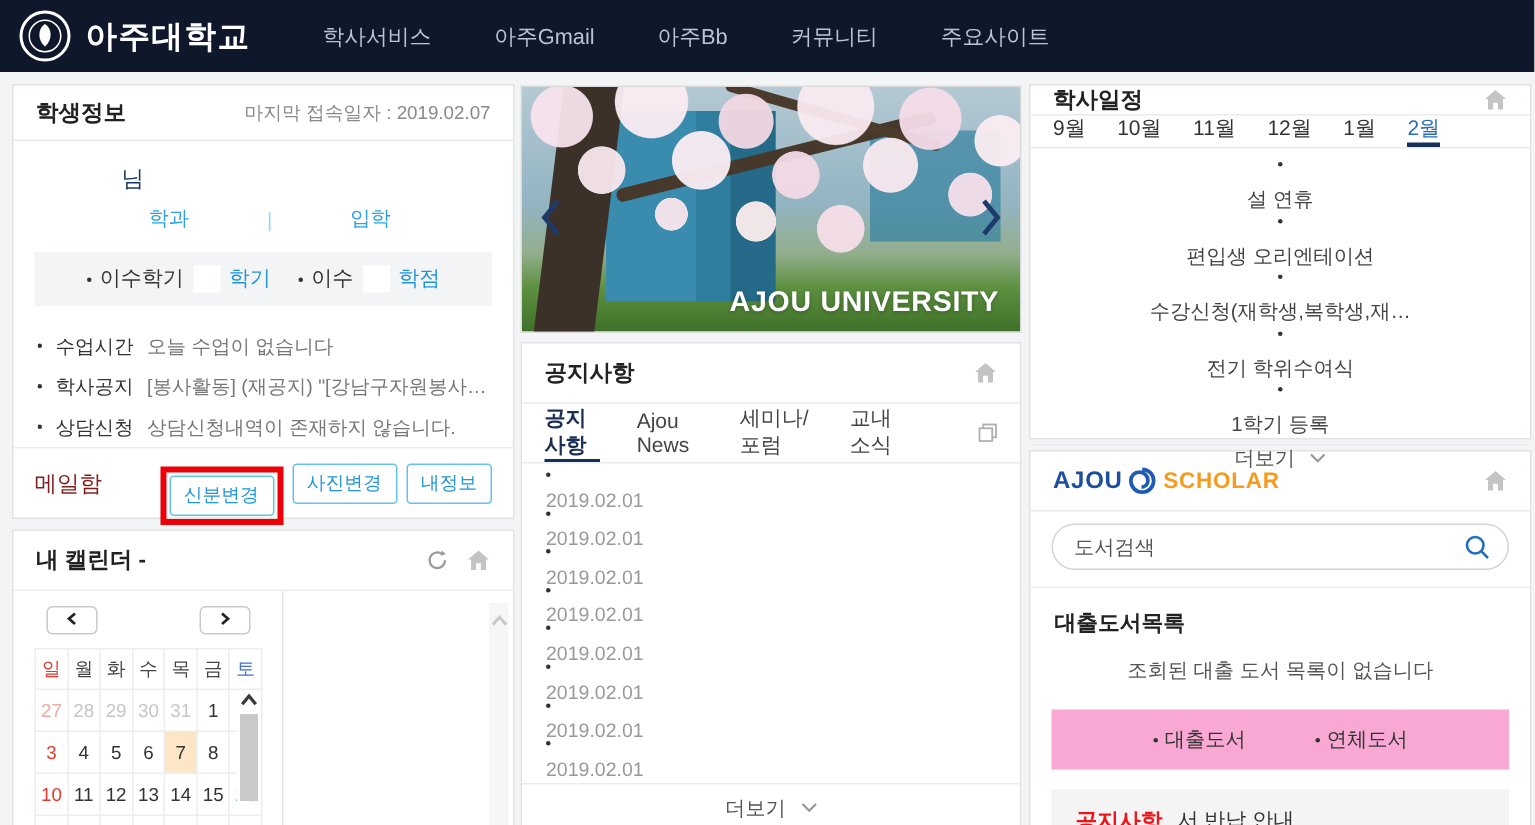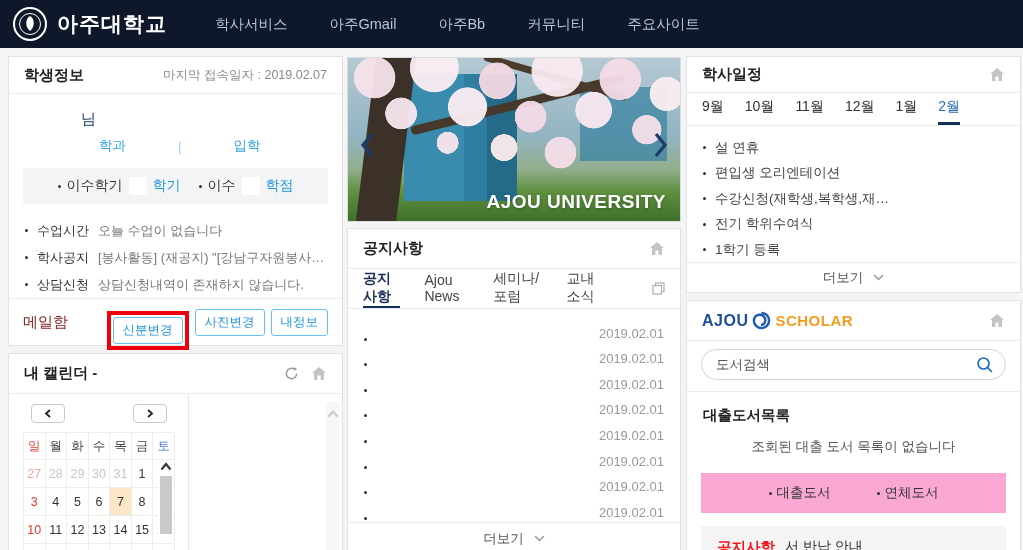--- a/index.html
+++ b/index.html
@@ -102,32 +102,32 @@
   .car-arrow { position:absolute; top:72px; width:22px; height:30px; cursor:pointer; display:flex; align-items:center; justify-content:center; }
   .car-arrow.left { left:8px; } .car-arrow.right { right:8px; }
 
   
   .notice-panel { margin-top:6px; }
   .tab-row { height:40px; border-bottom:1px solid #ececec; display:flex; align-items:center; padding:0 15px; gap:24px; }
   .tab { font-size:14px; color:#444; cursor:pointer; height:100%; display:flex; align-items:center; border-bottom:2px solid transparent; }
   .tab.active { color:#1b2f55; font-weight:bold; border-bottom:2px solid #16305e; }
   .tab-row .spacer { flex:1; }
   .notice-list { list-style:none; padding:6px 16px 2px; }
-  .notice-list li { height:25.6px; display:flex; align-items:flex-end; cursor:pointer; }
+  .notice-list li { height:25.6px; display:flex; align-items:flex-start; cursor:pointer;flex-direction:column; }
   .notice-list .ttl { flex:1; }
   .notice-date { color:#999; font-size:13px; }
   .more-row { border-top:1px solid #ececec; height:33px; display:flex; align-items:center; justify-content:center; gap:10px; color:#555; font-size:13.5px; cursor:pointer; }
 
   
   .schedule-panel { height:237px; display:flex; flex-direction:column; }
   .month-row { height:37px; border-bottom:1px solid #ececec; display:flex; align-items:stretch; padding:0 15px; gap:21px;text-align:right; }
   .month-tab { font-size:14px; color:#333; cursor:pointer; display:flex; align-items:center; border-bottom:3px solid transparent; }
   .month-tab.active { color:#2d6db5; border-bottom:3px solid #16305e; }
   .sched-list { list-style:none; padding:9px 16px 0; flex:1; }
-  .sched-list li { display:flex; align-items:center; gap:9px; line-height:25.5px; font-size:13.5px; color:#444; cursor:pointer; white-space:nowrap; overflow:hidden; }
+  .sched-list li { display:flex; align-items:center; gap:9px; line-height:25.5px; font-size:13.5px; color:#444; cursor:pointer; white-space:nowrap; overflow:hidden;flex-direction:column; }
 
   
   .library-panel { margin-top:7px; height:260px; }
   .scholar-logo { display:flex; align-items:center; gap:4px; }
   .aj-blue { color:#1d4f9e; font-weight:bold; font-size:16px; letter-spacing:.5px; }
   .aj-orange { color:#f59b1e; font-weight:bold; font-size:15px; letter-spacing:.5px; }
   .search-row { padding:8px 14px 11px; border-bottom:1px solid #ececec; position:relative; }
   .search-input { width:100%; height:31px; border:1.5px solid #d4d4d4; border-radius:17px; padding:0 38px 0 14px; font-size:13.5px; font-family:inherit; color:#333; outline:none; }
   .search-input::placeholder { color:#555; opacity:1; }
   .search-icon { position:absolute; right:26px; top:15px; cursor:pointer; }

